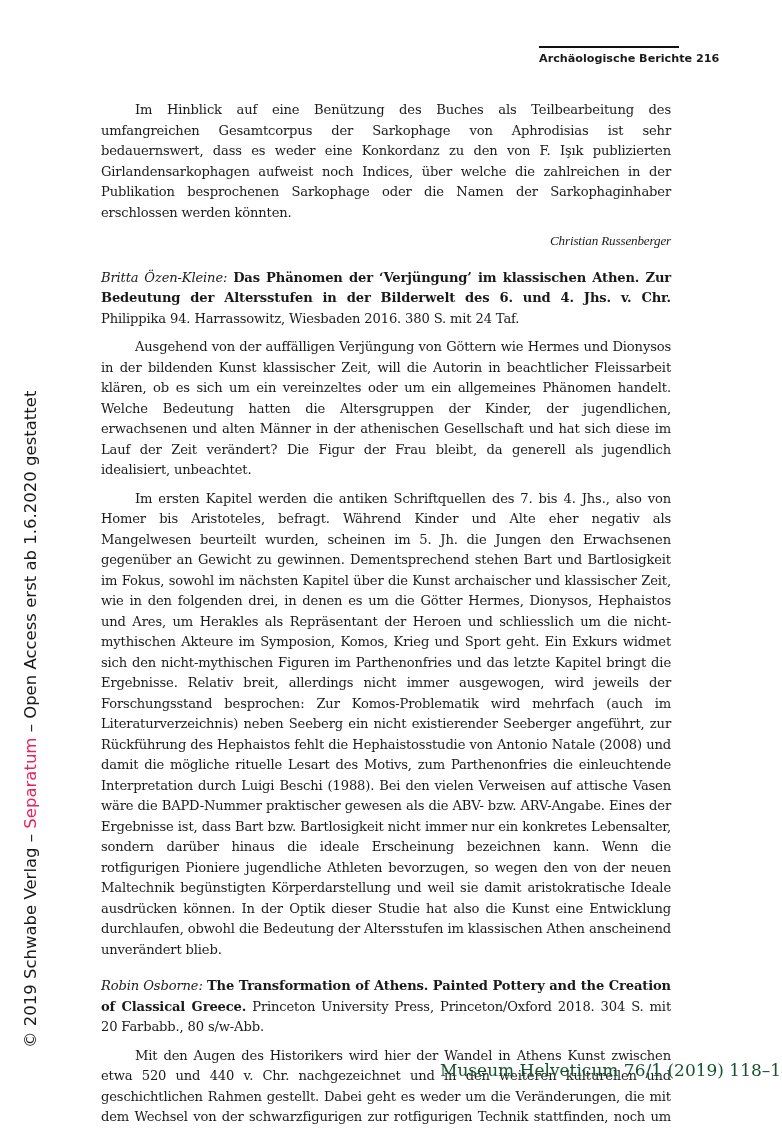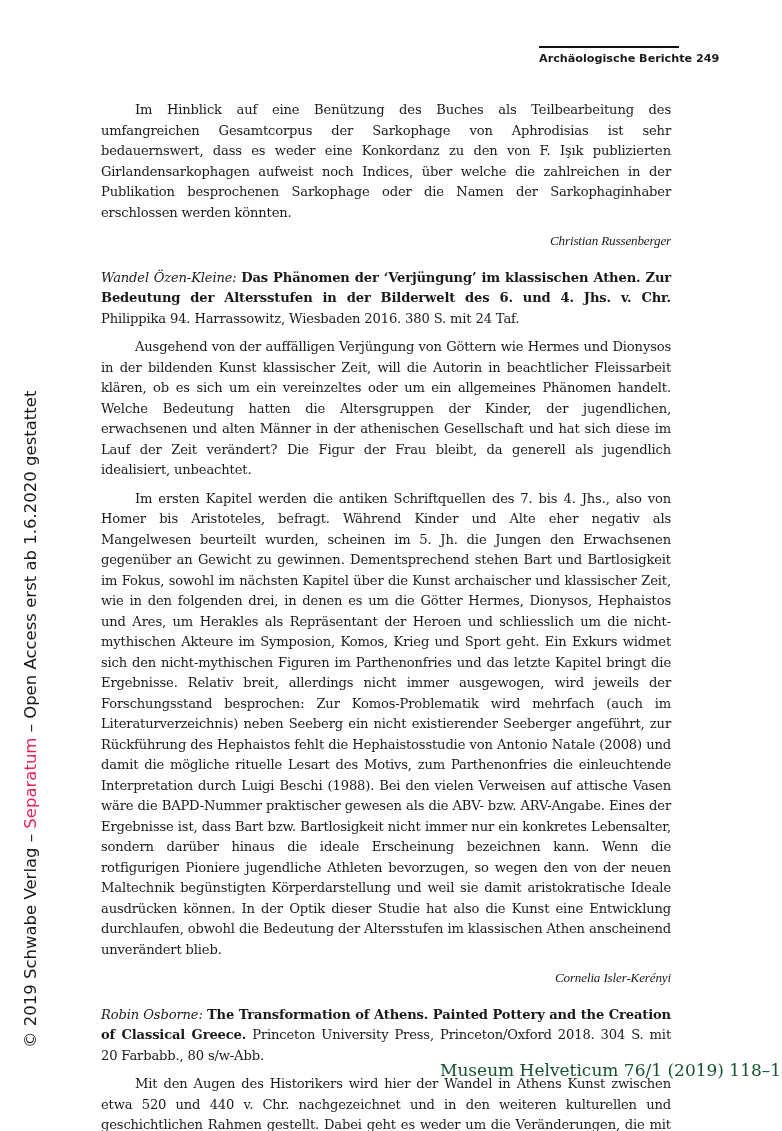--- a/index.html
+++ b/index.html
@@ -36,43 +36,42 @@
   }
 </style>
 </head>
 <body>
 
 <div class="header">
   <div class="rule"></div>
   <div class="row">
     <span class="title">Archäologische Berichte</span>
   </div>
-  <span class="pnum">249</span>
+  <span class="pnum">216</span>
 </div>
 
 <div class="sidebar">
   <span>© 2019 Schwabe Verlag – </span><span class="accent">Separatum</span><span> – Open Access erst ab 1.6.2020 gestattet</span>
 </div>
 
 <div class="content">
 
   <section>
     <p class="indent">Im Hinblick auf eine Benützung des Buches als Teilbearbeitung des umfangreichen Gesamtcorpus der Sarkophage von Aphrodisias ist sehr bedauernswert, dass es weder eine Konkordanz zu den von F. Işık publizierten Girlandensarkophagen aufweist noch Indices, über welche die zahlreichen in der Publikation besprochenen Sarkophage oder die Namen der Sarkophaginhaber erschlossen werden könnten.</p>
     <p class="sig">Christian Russenberger</p>
   </section>
 
   <section>
     <p class="entry-head">
-      <span class="author">Wandel Özen-Kleine:</span>
+      <span class="author">Britta Özen-Kleine:</span>
       <span class="booktitle">Das Phänomen der ‘Verjüngung’ im klassischen Athen. Zur Bedeutung der Altersstufen in der Bilderwelt des 6. und 4. Jhs. v. Chr.</span>
       <span>Philippika 94. Harrassowitz, Wiesbaden 2016. 380 S. mit 24 Taf.</span>
     </p>
     <p class="indent">Ausgehend von der auffälligen Verjüngung von Göttern wie Hermes und Dionysos in der bildenden Kunst klassischer Zeit, will die Autorin in beachtlicher Fleissarbeit klären, ob es sich um ein vereinzeltes oder um ein allgemeines Phänomen handelt. Welche Bedeutung hatten die Altersgruppen der Kinder, der jugendlichen, erwachsenen und alten Männer in der athenischen Gesellschaft und hat sich diese im Lauf der Zeit verändert? Die Figur der Frau bleibt, da generell als jugendlich idealisiert, unbeachtet.</p>
     <p class="indent">Im ersten Kapitel werden die antiken Schriftquellen des 7. bis 4. Jhs., also von Homer bis Aristoteles, befragt. Während Kinder und Alte eher negativ als Mangelwesen beurteilt wurden, scheinen im 5. Jh. die Jungen den Erwachsenen gegenüber an Gewicht zu gewinnen. Dementsprechend stehen Bart und Bartlosigkeit im Fokus, sowohl im nächsten Kapitel über die Kunst archaischer und klassischer Zeit, wie in den folgenden drei, in denen es um die Götter Hermes, Dionysos, Hephaistos und Ares, um Herakles als Repräsentant der Heroen und schliesslich um die nicht-mythischen Akteure im Symposion, Komos, Krieg und Sport geht. Ein Exkurs widmet sich den nicht-mythischen Figuren im Parthenonfries und das letzte Kapitel bringt die Ergebnisse. Relativ breit, allerdings nicht immer ausgewogen, wird jeweils der Forschungsstand besprochen: Zur Komos-Problematik wird mehrfach (auch im Literaturverzeichnis) neben Seeberg ein nicht existierender Seeberger angeführt, zur Rückführung des Hephaistos fehlt die Hephaistosstudie von Antonio Natale (2008) und damit die mögliche rituelle Lesart des Motivs, zum Parthenonfries die einleuchtende Interpretation durch Luigi Beschi (1988). Bei den vielen Verweisen auf attische Vasen wäre die BAPD-Nummer praktischer gewesen als die ABV- bzw. ARV-Angabe. Eines der Ergebnisse ist, dass Bart bzw. Bartlosigkeit nicht immer nur ein konkretes Lebensalter, sondern darüber hinaus die ideale Erscheinung bezeichnen kann. Wenn die rotfigurigen Pioniere jugendliche Athleten bevorzugen, so wegen den von der neuen Maltechnik begünstigten Körperdarstellung und weil sie damit aristokratische Ideale ausdrücken können. In der Optik dieser Studie hat also die Kunst eine Entwicklung durchlaufen, obwohl die Bedeutung der Altersstufen im klassischen Athen anscheinend unverändert blieb.</p>
-    <p class="sig">Cornelia Isler-Kerényi</p>
   </section>
 
   <section>
     <p class="entry-head">
       <span class="author">Robin Osborne:</span>
       <span class="booktitle">The Transformation of Athens. Painted Pottery and the Creation of Classical Greece.</span>
       <span>Princeton University Press, Princeton/Oxford 2018. 304 S. mit 20 Farbabb., 80 s/w-Abb.</span>
     </p>
     <p class="indent" style="text-align-last: justify;">Mit den Augen des Historikers wird hier der Wandel in Athens Kunst zwischen etwa 520 und 440 v. Chr. nachgezeichnet und in den weiteren kulturellen und geschichtlichen Rahmen gestellt. Dabei geht es weder um die Veränderungen, die mit dem Wechsel von der schwarzfigurigen zur rotfigurigen Technik stattfinden, noch um die stilistische Ent-</p>
   </section>

